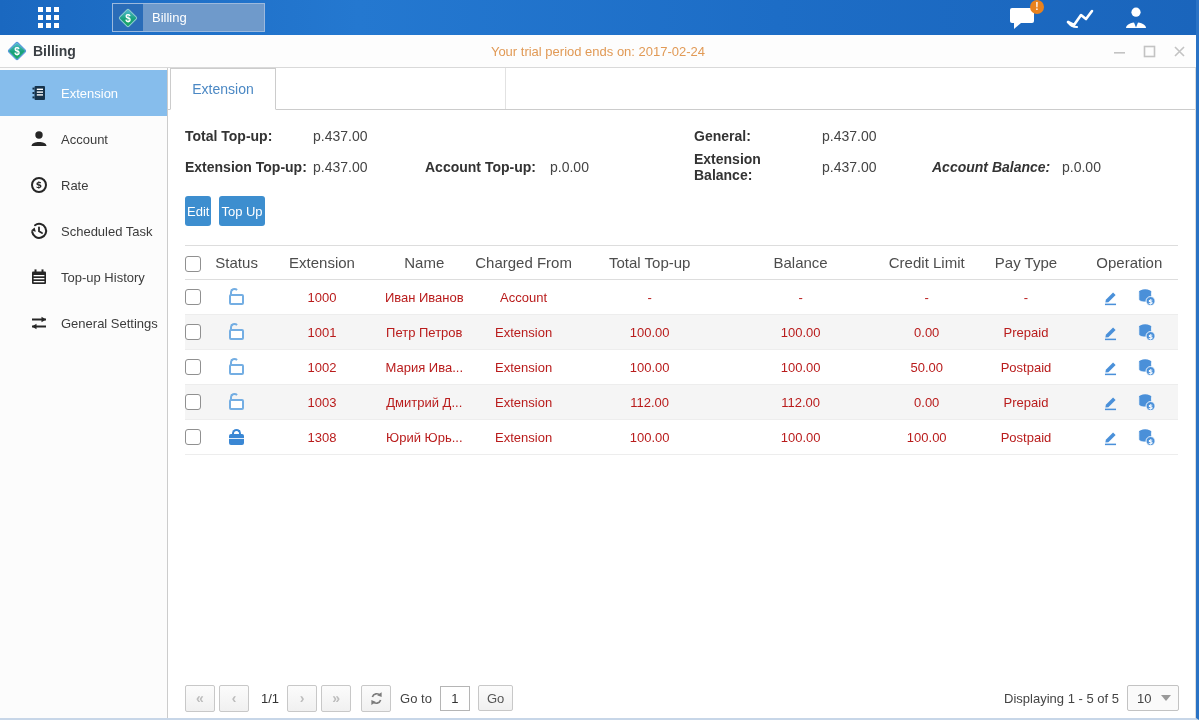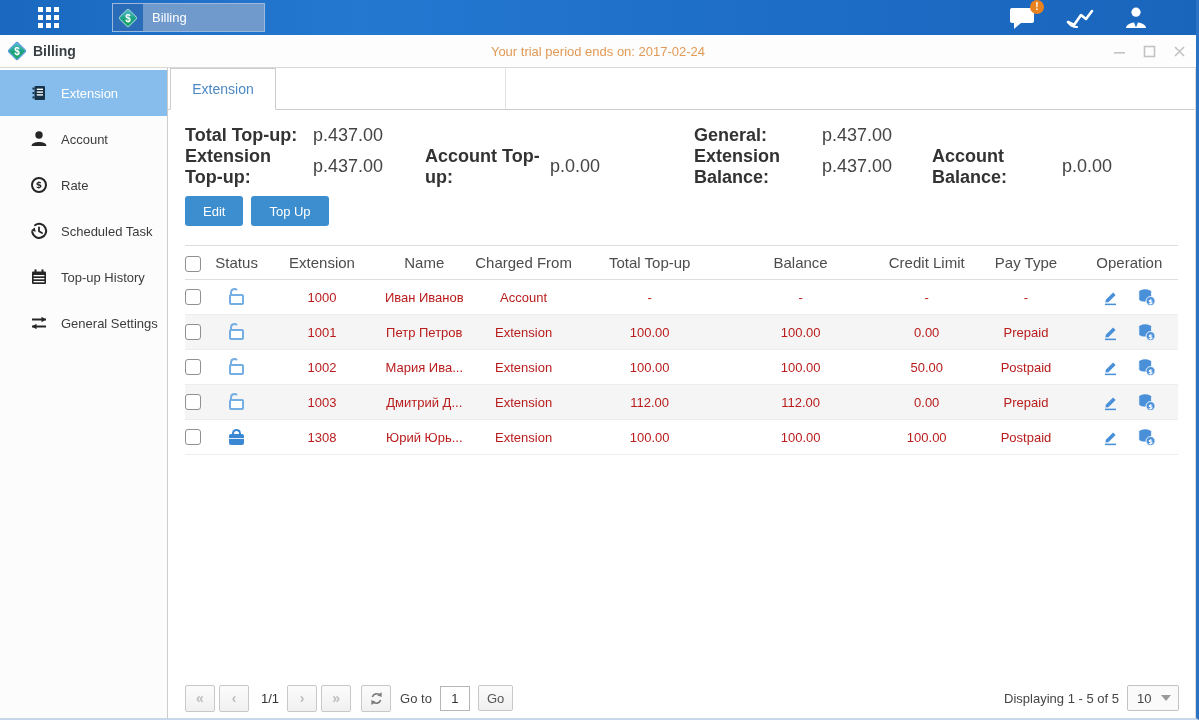--- a/index.html
+++ b/index.html
@@ -74,29 +74,29 @@
     border:1px solid #cccccc; border-bottom:1px solid #fff;
     display:flex; align-items:center; justify-content:center;
     font-size:14px; color:#4b88c4; cursor:pointer;
   }
   .tab-ghost{ width:230px; border-right:1px solid #e2e2e2; }
 
   
   .summary{ display:flex; padding:10px 0 0 17px; }
   .sum-col{ width:509px; }
   .sum-col.right{ width:auto; }
-  .srow{ height:31px; display:flex; align-items:center; font-size:18px; color:#444; }
+  .srow{ height:31px; display:flex; align-items:center; font-size:14px; color:#444; }
   .slabel{ font-weight:bold; color:#333; }
-  .w128{ width:128px; } .w112{ width:112px; } .w125{ width:125px; } .w110{ width:110px; } .w130{ width:130px; }
+  .w128{ width:128px; } .w112{ width:112px; } .w125{ width:125px; } .w110{ width:110px; } .w130{ width:130px;font-style:italic; }
 
   
   .actions{ margin:14px 0 0 17px; display:flex; gap:8px; }
   .btn-blue{
     border:none; background:#3d8ecf; color:#fff; font-size:13px;
-    font-family:inherit; padding:0 18px; height:30px; border-radius:3px; cursor:pointer;
+    font-family:inherit; padding:0 2px; height:30px; border-radius:3px; cursor:pointer;
   }
 
   
   .ext-table{ width:calc(100% - 34px); margin:19px 17px 0 17px; border-collapse:collapse; table-layout:fixed; }
   .ext-table th{
     height:34px; font-size:15px; font-weight:normal; color:#4d4d4d; text-align:center;
     border-top:1px solid #dddddd; border-bottom:1px solid #dddddd;
   }
   .ext-table td{ height:35px; font-size:13px; color:#b91c1c; text-align:center; border-bottom:1px solid #ededed; }
   .ext-table tbody tr:nth-child(even){ background:#f5f5f5; }

